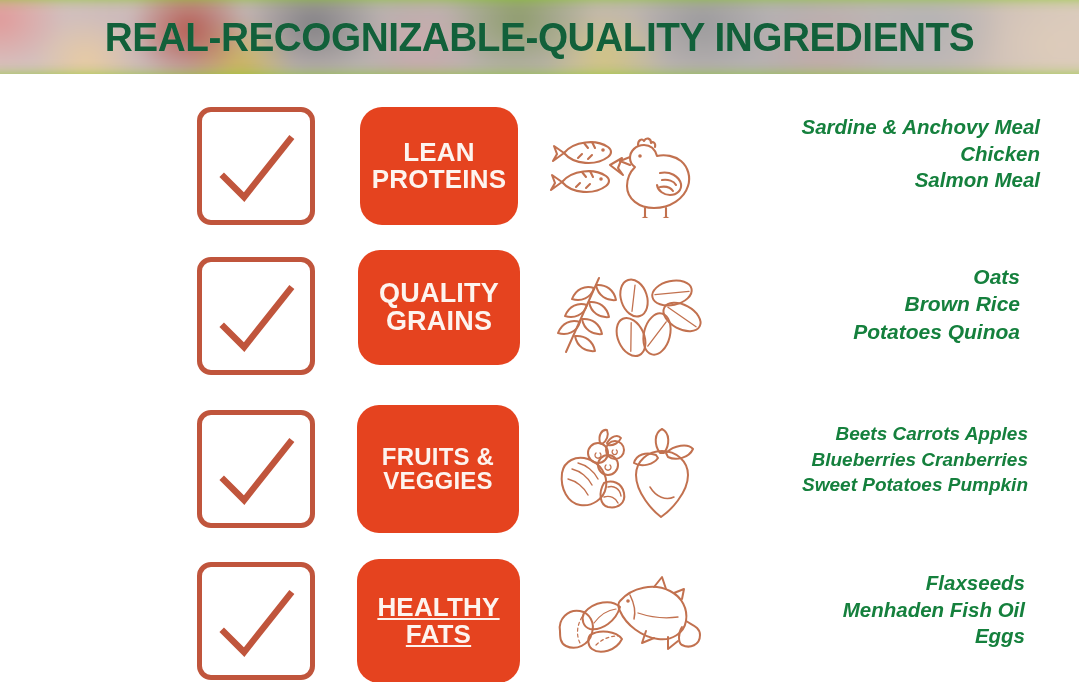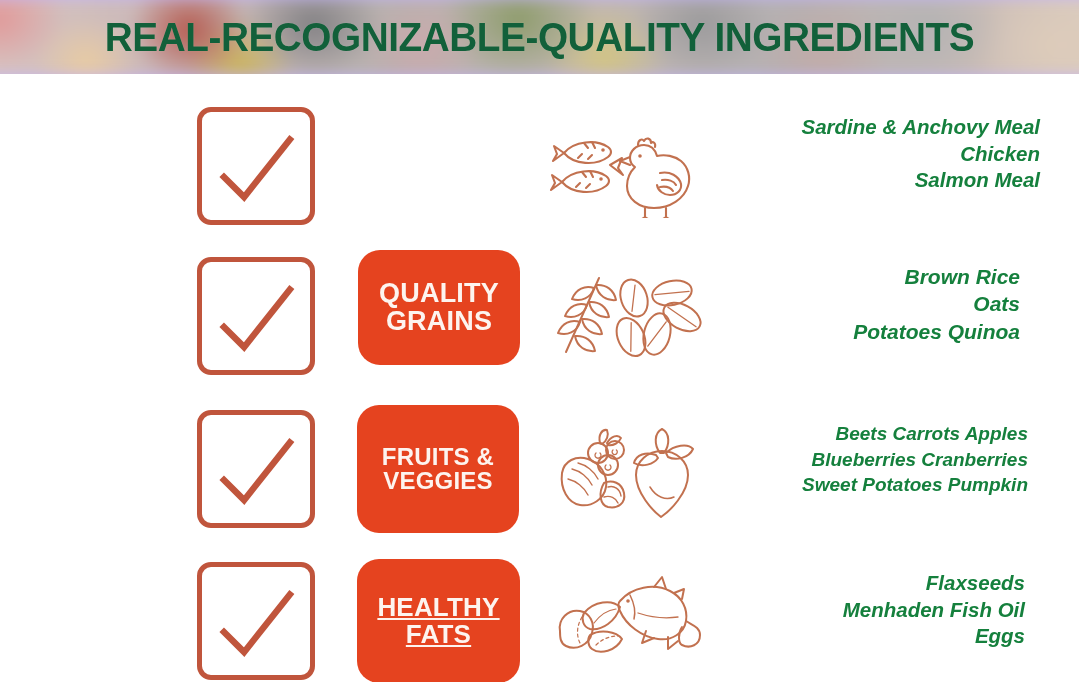--- a/index.html
+++ b/index.html
@@ -8,21 +8,21 @@
     background:#ffffff;
     font-family:"Liberation Sans", sans-serif;
     overflow:hidden;
     position:relative;
   }
 
   
   .header{
     position:absolute;left:0;top:0;width:1079px;height:74px;
     overflow:hidden;
-    background:#c4b5fd;
+    background:#84cc16;
   }
   .header .photo{
     position:absolute;left:0;top:0;width:1079px;height:74px;
     background:
       radial-gradient(ellipse 90px 70px at 38px 20px, rgba(226,150,150,.95), rgba(226,150,150,0) 70%),
       radial-gradient(ellipse 70px 60px at 120px 60px, rgba(235,205,160,.9), rgba(235,205,160,0) 72%),
       radial-gradient(ellipse 80px 70px at 215px 30px, rgba(175,60,45,.75), rgba(175,60,45,0) 70%),
       radial-gradient(ellipse 70px 60px at 262px 62px, rgba(205,180,70,.8), rgba(205,180,70,0) 72%),
       radial-gradient(ellipse 90px 70px at 330px 25px, rgba(120,120,124,.85), rgba(120,120,124,0) 72%),
       radial-gradient(ellipse 80px 70px at 430px 45px, rgba(206,168,172,.85), rgba(206,168,172,0) 72%),
@@ -104,20 +104,26 @@
 <div class="rows">
 
   <div class="row" style="top:26px;height:132px;">
 
     <div class="check-box" style="left:197px;top:7px;">
       <svg viewBox="0 0 118 118">
         <path d="M24 71 L46 93 L96 30" fill="none" stroke="#c0553c" stroke-width="7" stroke-linecap="square" stroke-linejoin="miter"></path>
       </svg>
     </div>
 
+    <div class="badge" style="left:360px;top:7px;width:158px;height:118px;font-size:26px;">
+      <div>
+        <span>LEAN</span>
+        <span>PROTEINS</span>
+      </div>
+    </div>
 
     <div class="art" style="left:548px;top:20px;">
       <svg width="158" height="98" viewBox="0 0 158 98">
         <g fill="none" stroke="#c2714f" stroke-width="2.1" stroke-linejoin="round" stroke-linecap="round">
 
           <path d="M16 33 C26 21, 48 19, 60 27 C64 30, 64 34, 60 37 C48 46, 26 45, 16 33 Z"></path>
           <path d="M16 33 L6 26 L9 34 L5 41 Z"></path>
           <path d="M36 23 L40 28 M44 22 L47 28 M30 38 L34 34 M40 39 L44 35"></path>
           <circle cx="55" cy="30" r="1.8" fill="#c2714f" stroke="none"></circle>
 
@@ -193,22 +199,22 @@
           <path d="M113 43 L147 47" transform="rotate(28 130 45)" stroke-width="1.3"></path>
           <ellipse cx="79" cy="65" rx="13" ry="20" transform="rotate(-24 79 65)"></ellipse>
           <path d="M73 78 L85 52" transform="rotate(-24 79 65)" stroke-width="1.3"></path>
           <ellipse cx="105" cy="62" rx="13" ry="21" transform="rotate(14 105 62)"></ellipse>
           <path d="M99 76 L111 48" transform="rotate(14 105 62)" stroke-width="1.3"></path>
         </g>
       </svg>
     </div>
 
     <div class="ing" style="left:730px;top:13px;width:290px;font-size:21px;">
+      <div>Oats</div>
       <div>Brown Rice</div>
-      <div>Oats</div>
       <div>Potatoes Quinoa</div>
     </div>
   </div>
 
   <div class="row" style="top:329px;height:132px;">
 
     <div class="check-box" style="left:197px;top:7px;">
       <svg viewBox="0 0 118 118">
         <path d="M24 71 L46 93 L96 30" fill="none" stroke="#c0553c" stroke-width="7" stroke-linecap="square" stroke-linejoin="miter"></path>
       </svg>

